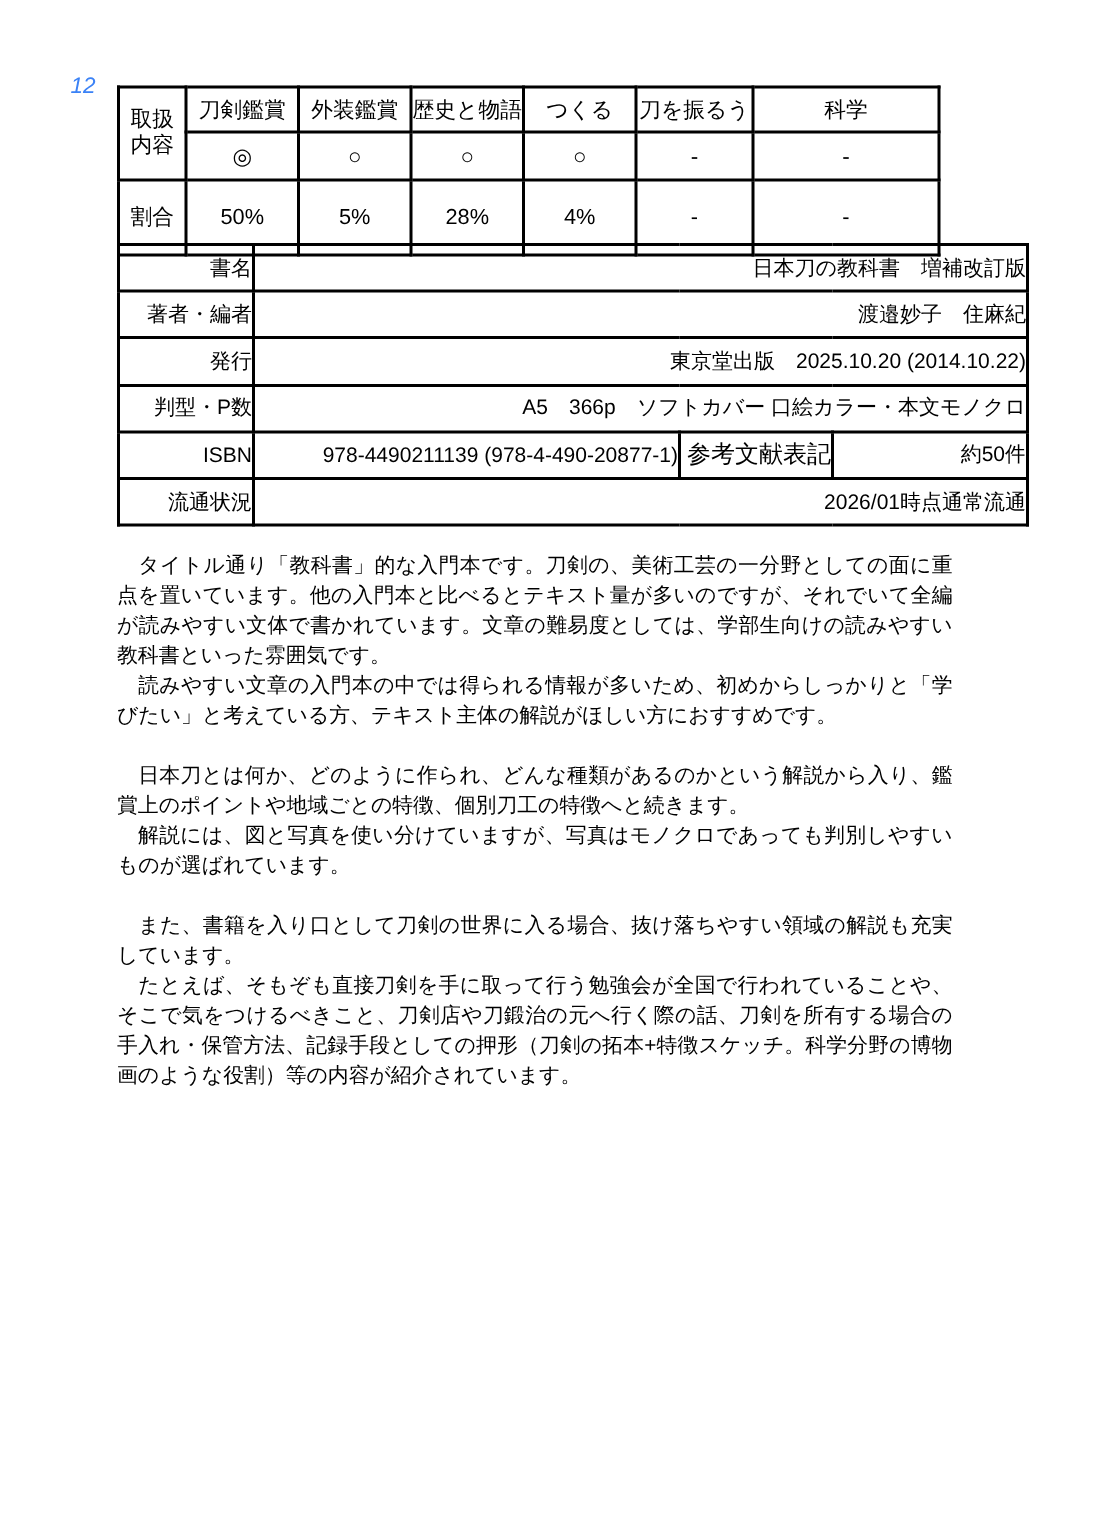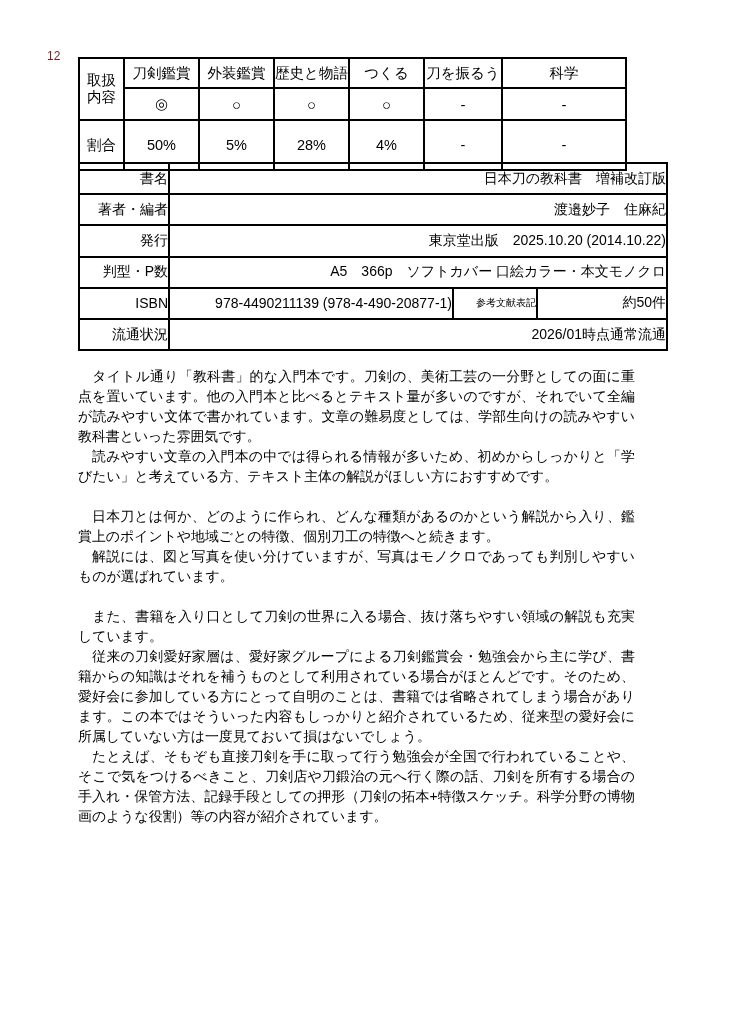--- a/index.html
+++ b/index.html
@@ -10,22 +10,23 @@
     height: 1024px;
     background: #ffffff;
     color: #000000;
     font-family: "Liberation Sans", "DejaVu Sans", sans-serif;
     overflow: hidden;
   }
   .page-number {
     position: absolute;
     left: 47px;
     top: 49px;
-    font-size: 12px;
-    color: #7f1d1d;
+    font-size: 15px;
+    color: #3b82f6;
+    font-style: italic;
   }
   table { border-collapse: collapse; table-layout: fixed; }
   td, th { border: 2px solid #000000; font-weight: normal; overflow: hidden; text-align: right; }
 
   
   .coverage-table {
     position: absolute;
     left: 78px;
     top: 57px;
     border-radius: 11px;
@@ -53,21 +54,21 @@
   }
   .book-table td {
     height: 31.2px;
     vertical-align: middle;
     font-size: 14px;
     padding-left: 9px;
     white-space: nowrap;
   }
   .book-table .lbl { width: 90px; }
   .book-table .v1 { width: 284px; margin-top: 38px; }
-  .book-table .l2 { width: 84px; padding-left: 4px; font-size: 10px; }
+  .book-table .l2 { width: 84px; padding-left: 4px; font-size: 16px; }
   .book-table .v2 { width: 130px; border-radius: 13px; }
 
   
   .review {
     position: absolute;
     left: 78px;
     top: 366px;
     width: 557px;
     font-size: 13.9px;
     line-height: 20px;
@@ -149,18 +150,17 @@
     <div class="section">
       <p>　タイトル通り「教科書」的な入門本です。刀剣の、美術工芸の一分野としての面に重点を置いています。他の入門本と比べるとテキスト量が多いのですが、それでいて全編が読みやすい文体で書かれています。文章の難易度としては、学部生向けの読みやすい教科書といった雰囲気です。</p>
       <p>　読みやすい文章の入門本の中では得られる情報が多いため、初めからしっかりと「学びたい」と考えている方、テキスト主体の解説がほしい方におすすめです。</p>
     </div>
     <div class="section">
       <p>　日本刀とは何か、どのように作られ、どんな種類があるのかという解説から入り、鑑賞上のポイントや地域ごとの特徴、個別刀工の特徴へと続きます。</p>
       <p>　解説には、図と写真を使い分けていますが、写真はモノクロであっても判別しやすいものが選ばれています。</p>
     </div>
     <div class="section">
       <p>　また、書籍を入り口として刀剣の世界に入る場合、抜け落ちやすい領域の解説も充実しています。</p>
-      <p>　従来の刀剣愛好家層は、愛好家グループによる刀剣鑑賞会・勉強会から主に学び、書籍からの知識はそれを補うものとして利用されている場合がほとんどです。そのため、愛好会に参加している方にとって自明のことは、書籍では省略されてしまう場合があります。この本ではそういった内容もしっかりと紹介されているため、従来型の愛好会に所属していない方は一度見ておいて損はないでしょう。</p>
       <p>　たとえば、そもぞも直接刀剣を手に取って行う勉強会が全国で行われていることや、そこで気をつけるべきこと、刀剣店や刀鍛治の元へ行く際の話、刀剣を所有する場合の手入れ・保管方法、記録手段としての押形（刀剣の拓本+特徴スケッチ。科学分野の博物画のような役割）等の内容が紹介されています。</p>
     </div>
   </div>
 
 </div>
 
 </body></html>

